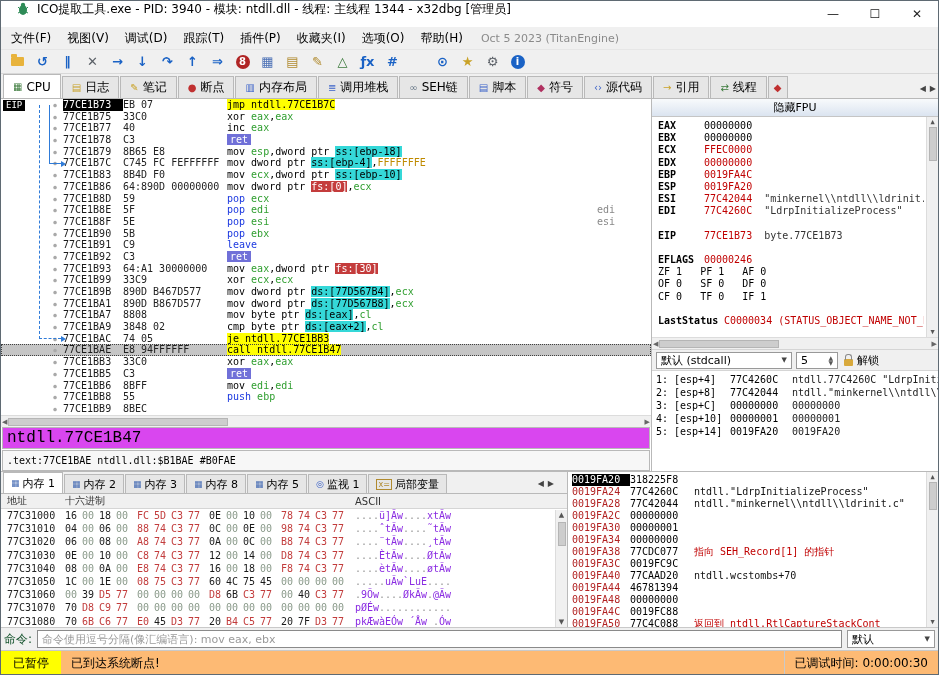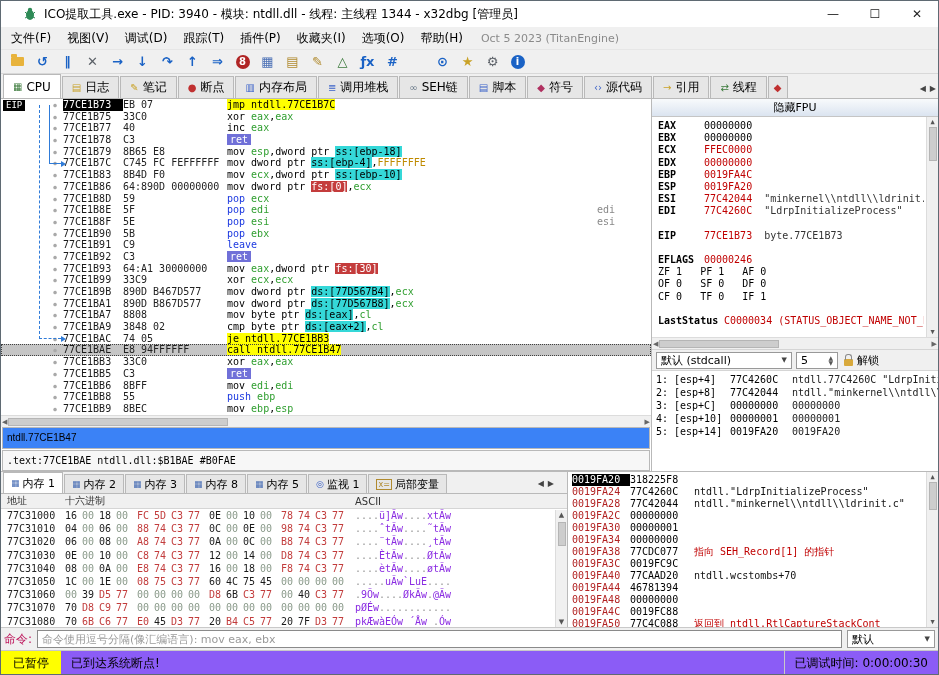--- a/index.html
+++ b/index.html
@@ -1,18 +1,18 @@
 <!DOCTYPE html>
 <html><head>
 <meta charset="utf-8">
 <style>
 *{box-sizing:border-box;margin:0;padding:0}
 body{background:#8e99a8;font-family:"DejaVu Sans",sans-serif}
 .window{width:939px;height:675px;background:#f0f0f0;border:1px solid #5f6a73;display:flex;flex-direction:column;overflow:hidden;position:relative}
-.titlebar{height:26px;background:#fff;display:flex;align-items:center;padding-left:21px;font-size:12px;flex:none}
+.titlebar{height:26px;background:#fff;display:flex;align-items:flex-start;padding-left:14px;font-size:12px;flex:none}
 .app-icon{width:16px;height:16px;margin-right:6px;flex:none}
 .title-text{flex:1;white-space:nowrap;overflow:hidden;color:#000}
 .win-btn{width:42px;height:26px;display:flex;align-items:center;justify-content:center;font-size:12px;color:#222}
 .menubar{height:22px;display:flex;align-items:center;font-size:12px;background:#f0f0f0;padding-left:2px;flex:none}
 .menu-item{padding:2px 8px;color:#000}
 .build-info{color:#8a8a8a;margin-left:10px;font-size:11px}
 .toolbar{height:25px;display:flex;align-items:center;background:#f0f0f0;border-top:1px solid #e6e6e6;border-bottom:1px solid #d8d8d8;padding-left:4px;flex:none}
 .tool-btn{width:25px;height:22px;display:flex;align-items:center;justify-content:center;font-size:13px;font-weight:bold}
 .tool-glyph{font-size:13px;line-height:14px}
 .tool-glyph.ball{width:14px;height:14px;border-radius:50%;font-size:10px;line-height:14px;text-align:center;color:#fff}
@@ -40,21 +40,21 @@
 .tk-r{background:#c43c3c;color:#fff}
 .tk-n{color:#bf8a00}
 .tk-y{background:#ffff00;color:#000}
 .tk-rt{background:#7070d8;color:#fff;padding:0 3px}
 .eip-chip{position:absolute;left:2px;top:1px;background:#000;color:#fff;font-size:9px;padding:0 3px;line-height:11px;z-index:3}
 .jmp-line{position:absolute;border-left:1px solid #2f7bd8;border-bottom:1px solid #2f7bd8;z-index:2}
 .jmp-line.dashed{border-left-style:dashed;border-bottom-style:dashed}
 .jmp-arrow{position:absolute;width:0;height:0;border-top:3px solid transparent;border-bottom:3px solid transparent;border-left:5px solid #2f7bd8;z-index:2}
 .hscroll{height:12px;background:#f0f0f0;border-top:1px solid #dcdcdc;display:flex;align-items:center;font-size:7px;color:#666;padding:0 1px;gap:1px;flex:none}
 .hthumb{height:8px;width:220px;background:#cdcdcd;border:1px solid #b5b5b5}
-.infobox{height:22px;border:1px solid #b9b9b9;margin:0 1px;background:#3b82f6;font-family:Liberation Sans, sans-serif;font-size:10px;line-height:20px;padding-left:4px;flex:none}
+.infobox{height:22px;border:1px solid #b9b9b9;margin:0 1px;background:#d946ef;font-family:Liberation Mono, monospace;font-size:16px;line-height:20px;padding-left:4px;flex:none}
 .statusline{height:21px;border:1px solid #b9b9b9;margin:1px 1px 0;background:#f7f7f7;font-family:"DejaVu Sans Mono",monospace;font-size:10px;line-height:19px;padding-left:4px;flex:none}
 .right{width:286px;display:flex;flex-direction:column;background:#fff}
 .regs-header{height:18px;background:linear-gradient(#f8fafc,#dbe4f0);border-bottom:1px solid #c5c5c5;text-align:center;font-size:11px;line-height:17px;color:#000;flex:none}
 .regs-body{height:220px;position:relative;font-family:"DejaVu Sans Mono",monospace;font-size:10px;padding:3px 14px 0 6px;overflow:hidden;flex:none}
 .reg-row{height:12.2px;line-height:12.2px;display:flex;white-space:pre;overflow:hidden}
 .reg-gap{height:12.2px}
 .reg-name{width:46px;font-weight:bold;color:#000;flex:none}
 .reg-name.wide{width:66px}
 .reg-val{color:#000}
 .reg-val.red{color:#c00000}
@@ -101,25 +101,25 @@
 .ac-dot{color:#999}.ac-ch{color:#8a2be2}
 .dump-vscroll{top:38px}
 .stack{flex:1;position:relative;font-family:"DejaVu Sans Mono",monospace;font-size:10px;padding:2px 14px 0 4px;background:#fff;overflow:hidden}
 .stk-row{height:12px;line-height:12px;display:flex;white-space:pre}
 .s-addr{width:58px;color:#b22222;flex:none}
 .s-addr.sel{background:#000;color:#fff}
 .s-val{width:64px;color:#000;flex:none}
 .s-cmt{flex:1;overflow:hidden;white-space:nowrap;color:#111}
 .s-cmt.ret{color:#c00000}
 .cmdbar{height:23px;display:flex;align-items:center;background:#f0f0f0;border-top:1px solid #c9c9c9;padding:0 3px;gap:5px;font-size:12px;flex:none}
-.cmd-label{color:#be185d}
+.cmd-label{color:#14532d}
 .cmd-input{flex:1;height:18px;border:1px solid #8a8a8a;font-size:11px;padding:0 4px;font-family:"DejaVu Sans",sans-serif;background:#fff}
 .cmd-input::placeholder{color:#9a9a9a}
 .cmd-profile{width:88px;height:18px}
-.statusbar{height:26px;display:flex;align-items:stretch;background:#8b5cf6;border-top:1px solid #c9c9c9;font-size:12px;flex:none}
+.statusbar{height:26px;display:flex;align-items:stretch;background:#fdba74;border-top:1px solid #c9c9c9;font-size:12px;flex:none}
 .sb-state{background:#ffff00;display:flex;align-items:center;padding:0 12px;color:#000}
 .sb-msg{display:flex;align-items:center;padding:0 10px;flex:1;color:#000}
 .sb-time{display:flex;align-items:center;padding:0 10px;border-left:1px solid #c9c9c9;color:#000}
 </style>
 </head>
 <body>
 
 <div class="window">
 
   <div class="titlebar">
@@ -307,21 +307,21 @@
             <div class="asm-row"><span class="dot">●</span><span class="addr">77CE1B9B</span><span class="bytes">890D B467D577</span><span class="ins"><span class="tk-p">mov dword ptr </span><span class="tk-c">ds:[77D567B4]</span><span class="tk-p">,</span><span class="tk-g">ecx</span></span><span class="cmt"></span></div>
             <div class="asm-row"><span class="dot">●</span><span class="addr">77CE1BA1</span><span class="bytes">890D B867D577</span><span class="ins"><span class="tk-p">mov dword ptr </span><span class="tk-c">ds:[77D567B8]</span><span class="tk-p">,</span><span class="tk-g">ecx</span></span><span class="cmt"></span></div>
             <div class="asm-row"><span class="dot">●</span><span class="addr">77CE1BA7</span><span class="bytes">8808</span><span class="ins"><span class="tk-p">mov byte ptr </span><span class="tk-c">ds:[eax]</span><span class="tk-p">,</span><span class="tk-g">cl</span></span><span class="cmt"></span></div>
             <div class="asm-row"><span class="dot">●</span><span class="addr">77CE1BA9</span><span class="bytes">3848 02</span><span class="ins"><span class="tk-p">cmp byte ptr </span><span class="tk-c">ds:[eax+2]</span><span class="tk-p">,</span><span class="tk-g">cl</span></span><span class="cmt"></span></div>
             <div class="asm-row"><span class="dot">●</span><span class="addr">77CE1BAC</span><span class="bytes">74 05</span><span class="ins"><span class="tk-y">je ntdll.77CE1BB3</span></span><span class="cmt"></span></div>
             <div class="asm-row sel"><span class="dot">●</span><span class="addr">77CE1BAE</span><span class="bytes">E8 94FFFFFF</span><span class="ins"><span class="tk-y">call ntdll.77CE1B47</span></span><span class="cmt"></span></div>
             <div class="asm-row"><span class="dot">●</span><span class="addr">77CE1BB3</span><span class="bytes">33C0</span><span class="ins"><span class="tk-p">xor </span><span class="tk-g">eax</span><span class="tk-p">,</span><span class="tk-g">eax</span></span><span class="cmt"></span></div>
             <div class="asm-row"><span class="dot">●</span><span class="addr">77CE1BB5</span><span class="bytes">C3</span><span class="ins"><span class="tk-rt">ret</span></span><span class="cmt"></span></div>
             <div class="asm-row"><span class="dot">●</span><span class="addr">77CE1BB6</span><span class="bytes">8BFF</span><span class="ins"><span class="tk-p">mov </span><span class="tk-g">edi</span><span class="tk-p">,</span><span class="tk-g">edi</span></span><span class="cmt"></span></div>
             <div class="asm-row"><span class="dot">●</span><span class="addr">77CE1BB8</span><span class="bytes">55</span><span class="ins"><span class="tk-b">push </span><span class="tk-g">ebp</span></span><span class="cmt"></span></div>
-            <div class="asm-row"><span class="dot">●</span><span class="addr">77CE1BB9</span><span class="bytes">8BEC</span><span class="ins"><span class="tk-p">mov </span><span class="tk-g">ebp</span><span class="tk-p">,</span><span class="tk-g">esp</span></span><span class="cmt"></span></div>
+            <div class="asm-row"><span class="dot">●</span><span class="addr">77CE1BB9</span><span class="bytes">8BEC</span><span class="cmt"></span></div>
           </div>
       </div>
       <div class="hscroll">
         <span>◀</span>
         <span class="hthumb"></span>
         <span style="flex:1"></span>
         <span>▶</span>
       </div>
       <div class="infobox">ntdll.77CE1B47</div>
       <div class="statusline">.text:77CE1BAE ntdll.dll:$B1BAE #B0FAE</div>

